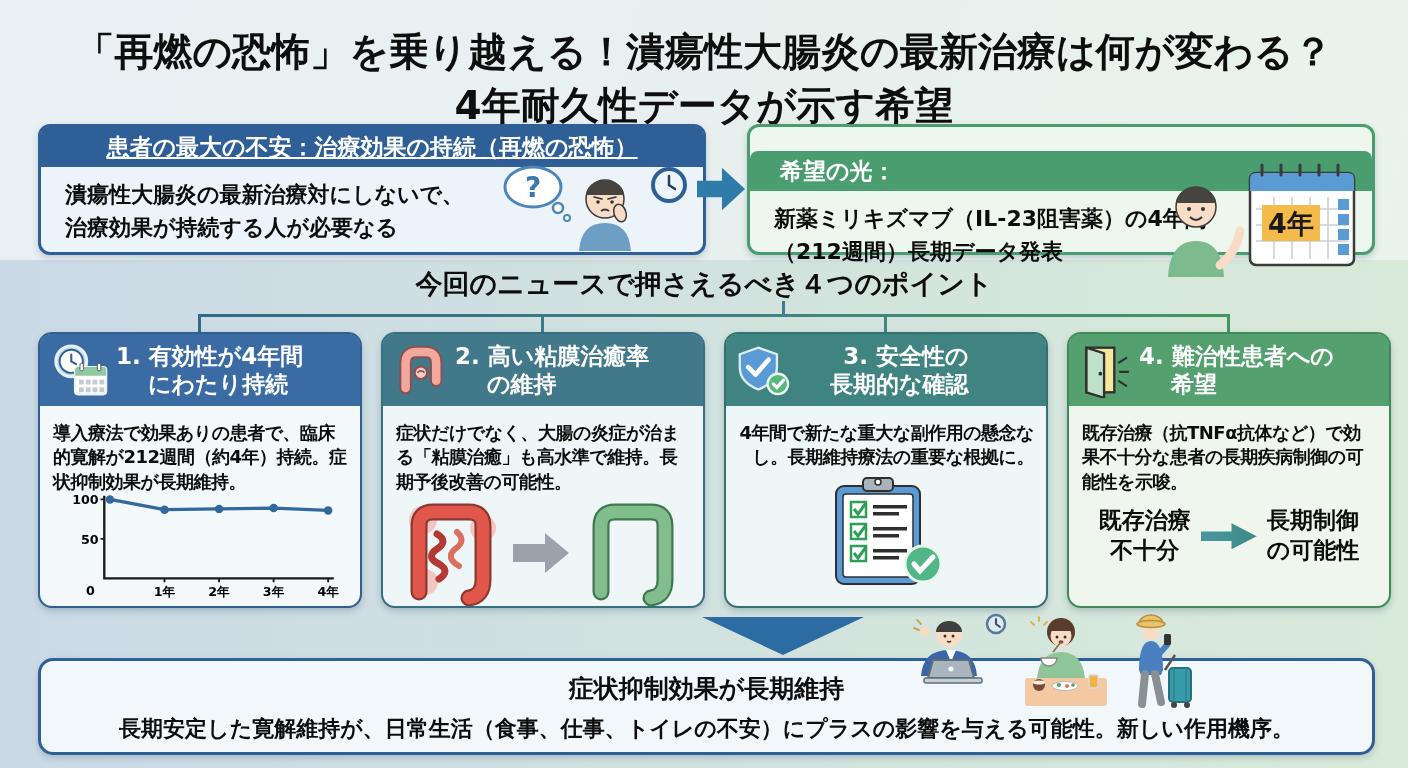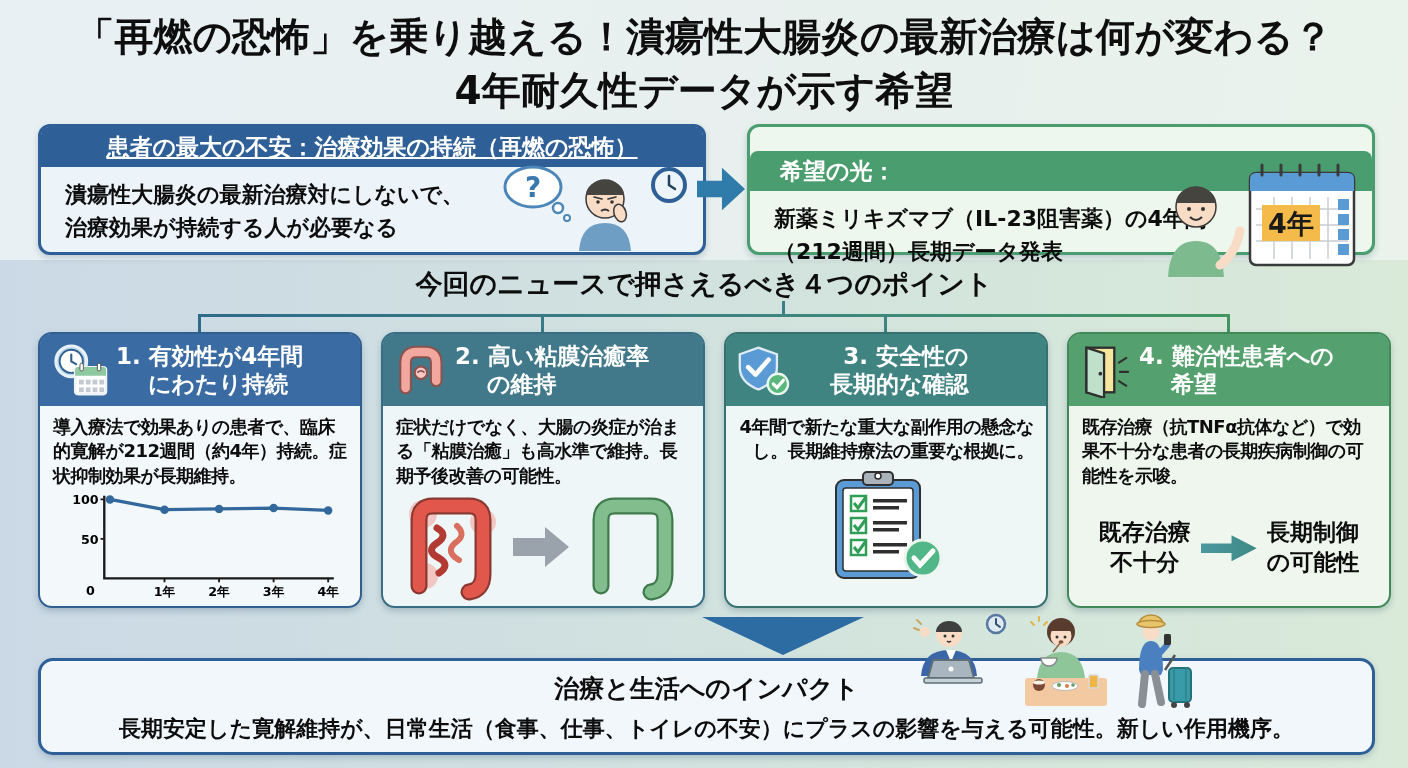--- a/index.html
+++ b/index.html
@@ -3,21 +3,21 @@
 <meta charset="utf-8">
 <style>
   * { margin:0; padding:0; box-sizing:border-box; }
   html,body { width:1408px; height:768px; overflow:hidden; }
   body { font-family:"DejaVu Sans","Liberation Sans",sans-serif; color:#0d0d0d; }
   .page { position:relative; width:1408px; height:768px;
           background:linear-gradient(100deg,#e9f0f4 0%,#e8f0ee 55%,#eaf3eb 100%); }
   .band { position:absolute; left:0; top:260px; right:0; bottom:0;
           background:linear-gradient(90deg,#cbd9e6 0%,#d2e3de 55%,#d9ead9 100%); }
 
-  .page-title { position:absolute; top:10px; left:0; width:100%; text-align:center;
+  .page-title { position:absolute; top:25px; left:0; width:100%; text-align:center;
           font-size:39px; font-weight:900; line-height:1.38; color:#0e0e0e; }
 
   
   .topbox { position:absolute; top:124px; height:131px; border-radius:12px;
           box-shadow:0 3px 6px rgba(40,70,100,.22); }
   .anxiety-box { left:38px; width:668px; border:3px solid var(--deep_blue,#2e5f96); background:#ecf3f9; }
   .hope-box    { left:747px; width:628px; border:3px solid var(--hope_green,#4a9d6e); background:#edf7ee; }
   .topbox-header { height:40px; display:flex; align-items:center; color:#fff;
           font-size:23px; font-weight:800; border-radius:8px 8px 0 0; }
   .anxiety-box .topbox-header { background:var(--deep_blue,#2e5f96); justify-content:center;text-decoration:underline; }
@@ -52,25 +52,25 @@
   .card4 { left:1067px; border:2.5px solid #418a58; background:#eef6ee; }
   .card-header { height:72px; display:flex; align-items:center; gap:8px;
           border-radius:11px 11px 0 0; padding:0 6px 0 10px; }
   .card1 .card-header { background:var(--card_blue,#3a6ba3); }
   .card2 .card-header { background:var(--card_teal,#41798b); }
   .card3 .card-header { background:var(--card_teal_green,#3f8480); }
   .card4 .card-header { background:var(--card_green,#54a06e); }
   .card-title { color:#fff; font-size:23px; font-weight:800; line-height:1.22; }
   .card-title .t2 { display:block; padding-left:32px; }
   .card-body { position:relative; height:201px; }
-  .card-text { padding:9px 12px 0 13px; font-size:18px; font-weight:800; line-height:1.36; letter-spacing:-0.5px; }
+  .card-text { padding:15px 12px 0 13px; font-size:18px; font-weight:800; line-height:1.36; letter-spacing:-0.5px; }
   .chart-wrap { position:absolute; left:26px; bottom:2px; }
   .chart-wrap text { font-family:"DejaVu Sans","Liberation Sans",sans-serif; }
   .card-art { display:flex; justify-content:center; margin-top:2px; }
-  .flow-row { display:flex; align-items:center; justify-content:center; gap:10px; margin-top:30px; }
+  .flow-row { display:flex; align-items:center; justify-content:center; gap:10px; margin-top:12px; }
   .flow-label { font-size:23px; font-weight:900; text-align:center; line-height:1.3; }
   .small-arrow { width:56px; height:26px; background:linear-gradient(90deg,#4b97a0,#3e8a85);
           clip-path:polygon(0 32%,55% 32%,55% 0,100% 50%,55% 100%,55% 68%,0 68%); }
 
   
   .down-triangle { position:absolute; left:702px; top:617px; width:0; height:0;
           border-left:81px solid transparent; border-right:81px solid transparent;
           border-top:38px solid var(--down_arrow_blue,#2d6ba3); }
   .impact-box { position:absolute; left:38px; top:658px; width:1337px; height:97px;
           border:3px solid var(--deep_blue,#2e5f96); border-radius:15px; background:#f2f7fb;
@@ -321,21 +321,21 @@
           <span>長期制御</span><br>
           <span>の可能性</span>
         </div>
       </div>
     </div>
   </div>
 
   <div class="down-triangle"></div>
 
   <div class="impact-box">
-    <div class="impact-title">治療と生活へのインパクト</div>
+    <div class="impact-title">症状抑制効果が長期維持</div>
     <div class="impact-text">長期安定した寛解維持が、日常生活（食事、仕事、トイレの不安）にプラスの影響を与える可能性。新しい作用機序。</div>
   </div>
 
   <svg class="people-art" width="292" height="108" viewBox="0 0 292 100">
     <g>
       <circle cx="93" cy="12" r="9" fill="#dfe9f2" stroke="#5577a0" stroke-width="2.5"></circle>
       <path d="M93,7 v5 l4,3" stroke="#33506e" stroke-width="2" fill="none" stroke-linecap="round"></path>
       <path d="M14,8 l4,4 M11,16 l5,2" stroke="#caa75f" stroke-width="2" stroke-linecap="round"></path>
       <circle cx="22" cy="20" r="5" fill="#f8dcc6"></circle>
       <path d="M18,64 q2,-26 28,-26 q26,0 28,26 Z" fill="#3a66a8"></path>

